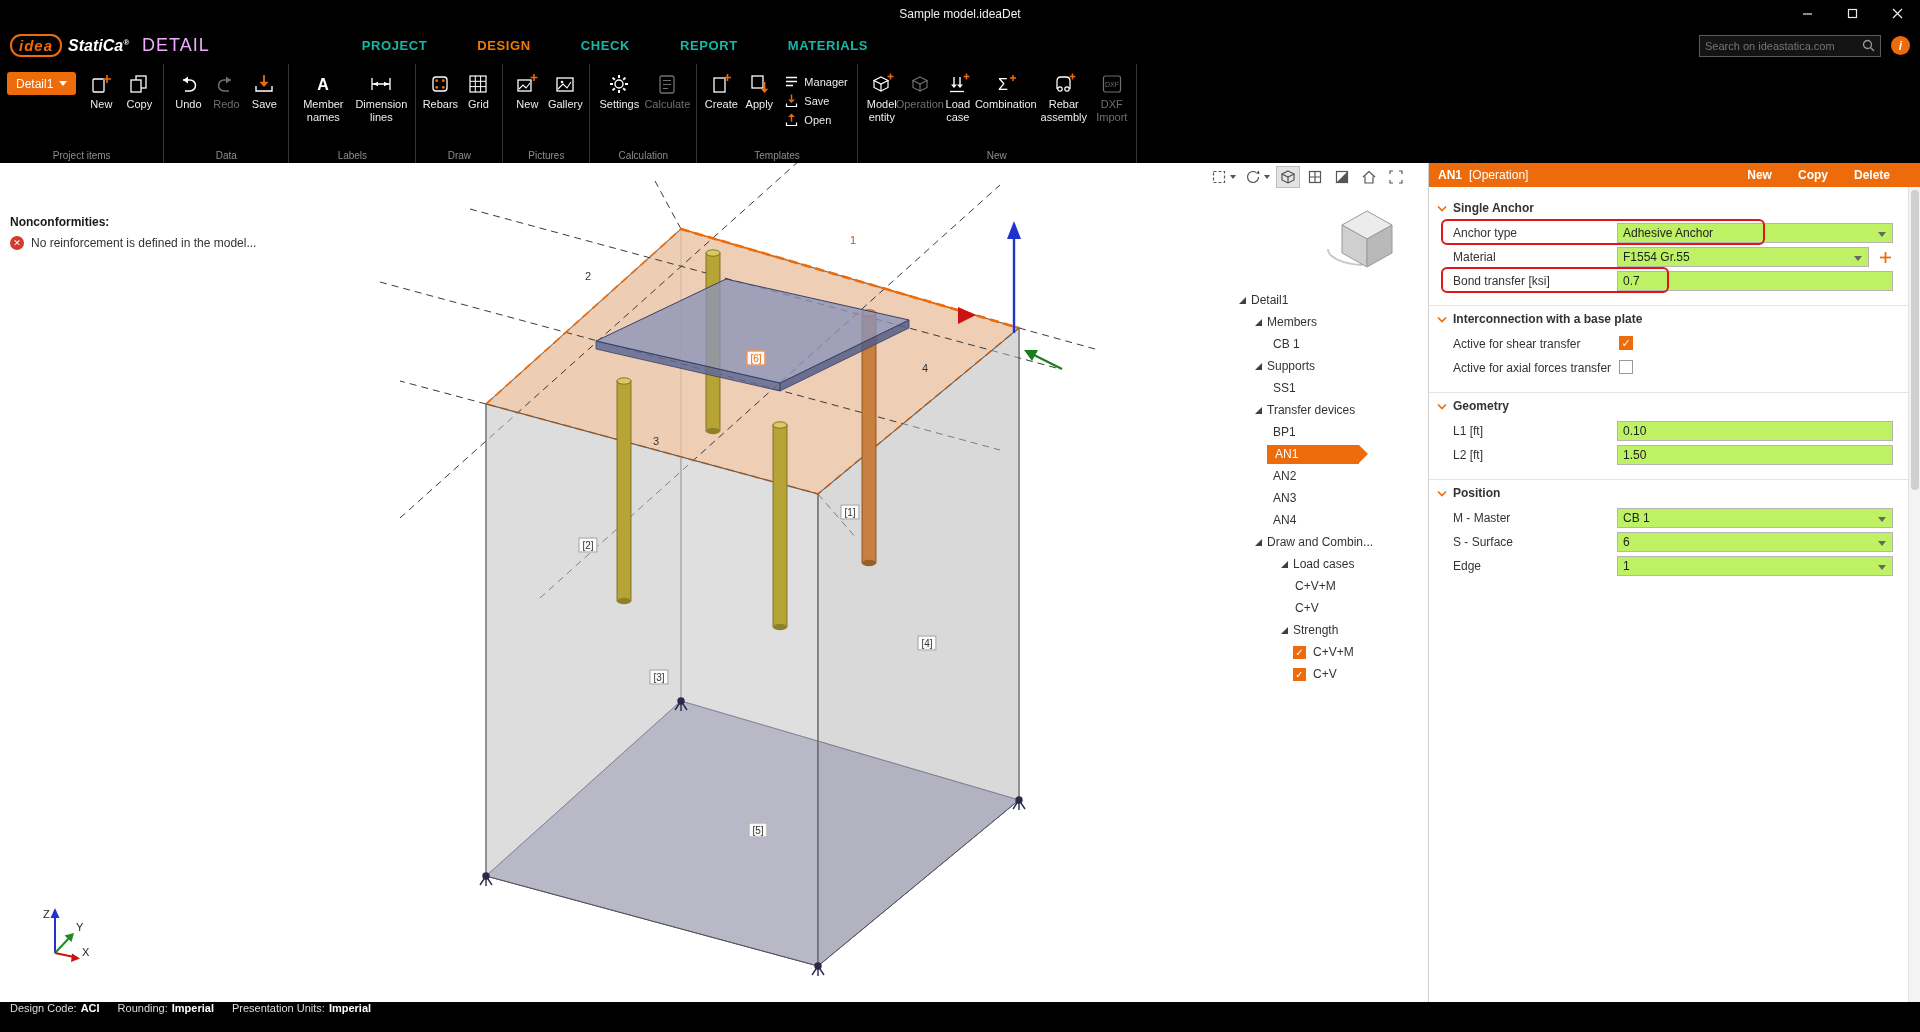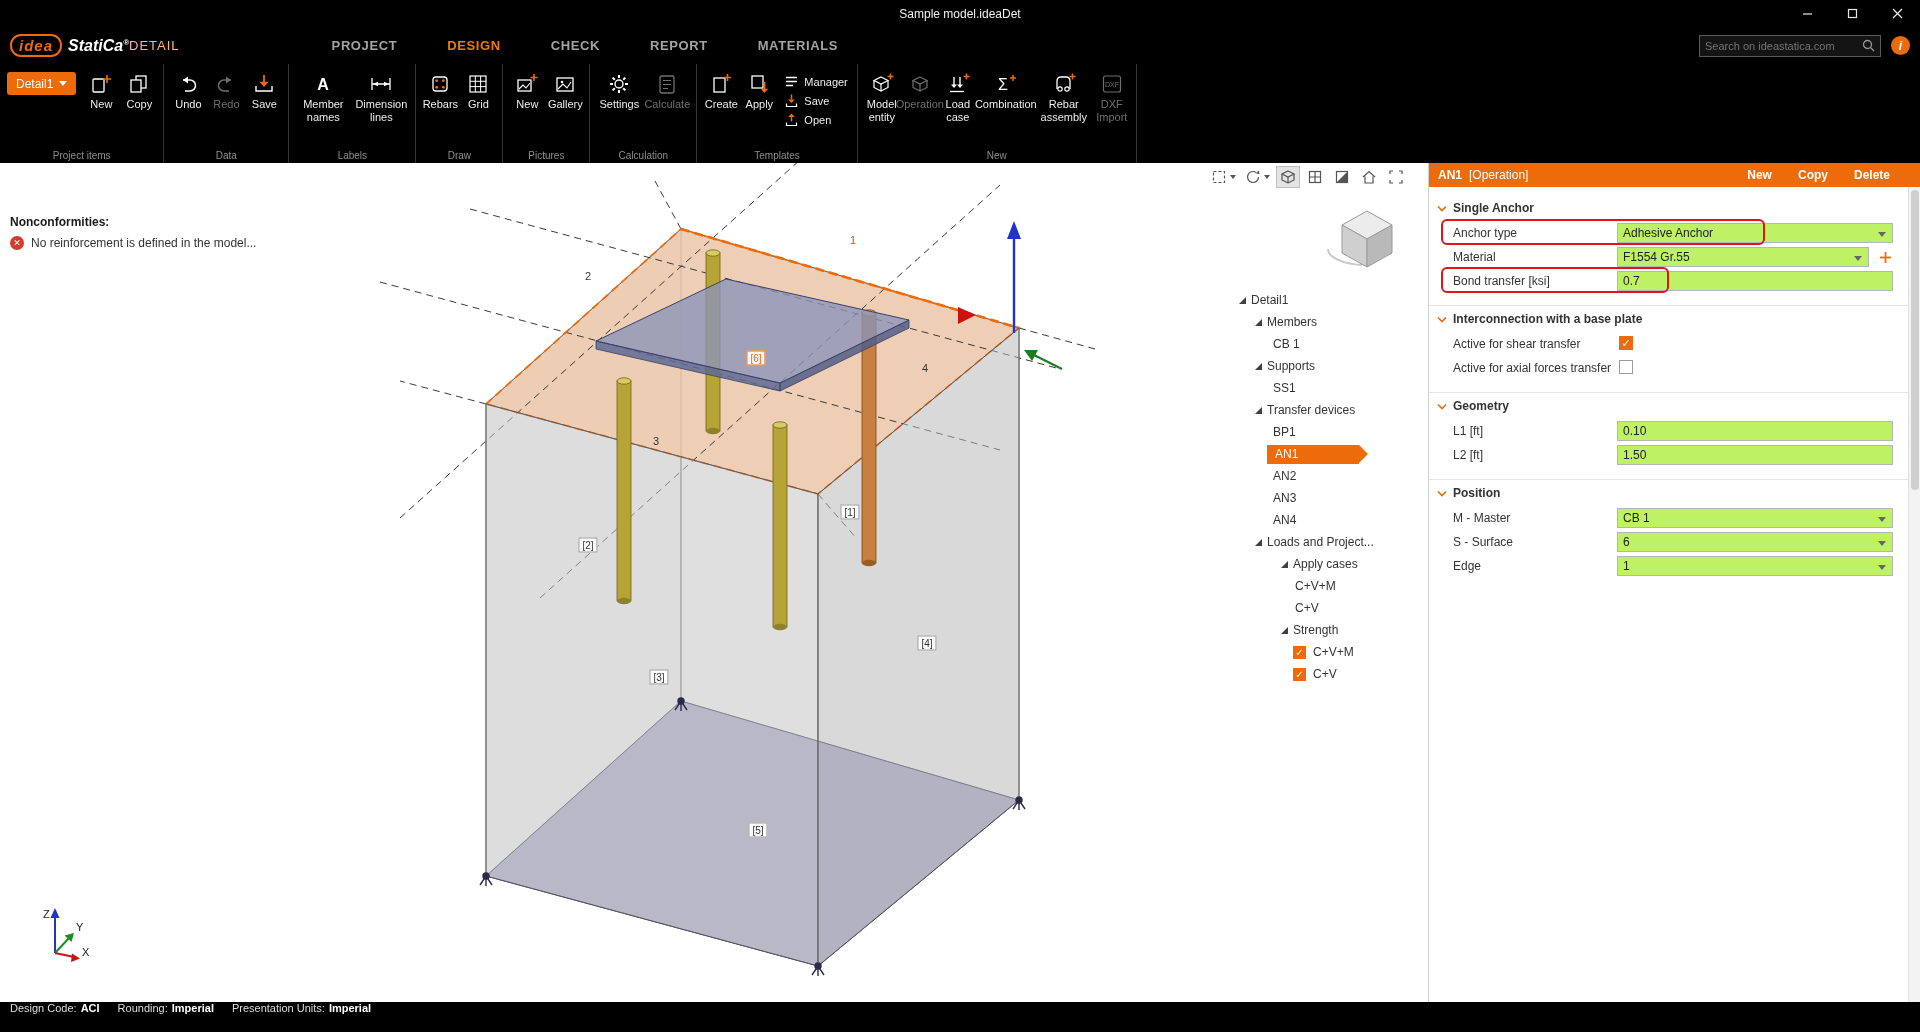--- a/index.html
+++ b/index.html
@@ -13,23 +13,23 @@
   .winbtn { width:45px; height:27px; display:flex; align-items:center; justify-content:center; cursor:pointer; }
   .winbtn svg { stroke:#e8e8e8; stroke-width:1.2; fill:none; }
 
   
   .menubar { height:37px; background:#000; display:flex; align-items:center; padding:0 10px; }
   .brand { display:flex; align-items:center; }
   .logobox { border:2px solid #ED6B0B; border-radius:11px; padding:1px 7px; color:#ED6B0B;
     font-weight:bold; font-style:italic; font-size:15px; letter-spacing:1px; }
   .brandname { color:#fff; font-weight:bold; font-style:italic; font-size:16px; margin-left:6px; }
   .brandreg { color:#fff; font-size:8px; vertical-align:super; }
-  .brandprod { color:#fdba74; font-size:13px; letter-spacing:1px; }
+  .brandprod { color:#f0abfc; font-size:18px; margin-left:13px; letter-spacing:1px; }
   .menutabs { display:flex; gap:46px; margin-left:150px; }
-  .mtab { color:#a3a3a3; font-size:13px; font-weight:bold; letter-spacing:.6px; cursor:pointer; padding:6px 2px; }
+  .mtab { color:#14b8a6; font-size:13px; font-weight:bold; letter-spacing:.6px; cursor:pointer; padding:6px 2px; }
   .mtab.active { color:#F07A00; }
   .menuright { margin-left:auto; display:flex; align-items:center; gap:10px; }
   .searchbox { width:182px; height:22px; background:#141414; border:1px solid #5a5a5a; display:flex; align-items:center; padding:0 5px; }
   .searchbox input { flex:1; background:transparent; border:none; outline:none; color:#cfcfcf; font-size:11px;
     font-family:"Liberation Sans","DejaVu Sans",sans-serif; }
   .infobtn { width:19px; height:19px; border-radius:50%; background:#ED6B0B; color:#fff; font-size:12px; font-weight:bold;
     font-style:italic; display:flex; align-items:center; justify-content:center; cursor:pointer; }
   .infobtn::after { content:"i"; }
 
   
@@ -651,25 +651,25 @@
           <span>AN2</span>
         </div>
       <div class="trow t2">
           <span>AN3</span>
         </div>
       <div class="trow t2">
           <span>AN4</span>
         </div>
       <div class="trow t1">
           <span class="tri"></span>
-          <span>Loads and Project...</span>
+          <span>Draw and Combin...</span>
         </div>
       <div class="trow t2e">
           <span class="tri"></span>
-          <span>Apply cases</span>
+          <span>Load cases</span>
         </div>
       <div class="trow t3">
           <span>C+V+M</span>
         </div>
       <div class="trow t3">
           <span>C+V</span>
         </div>
       <div class="trow t2e">
           <span class="tri"></span>
           <span>Strength</span>

